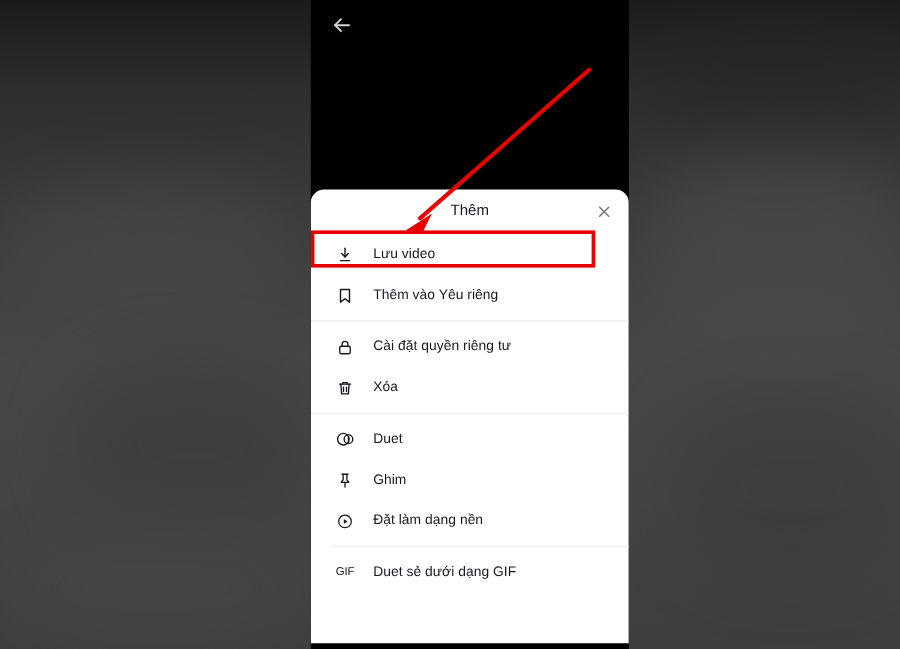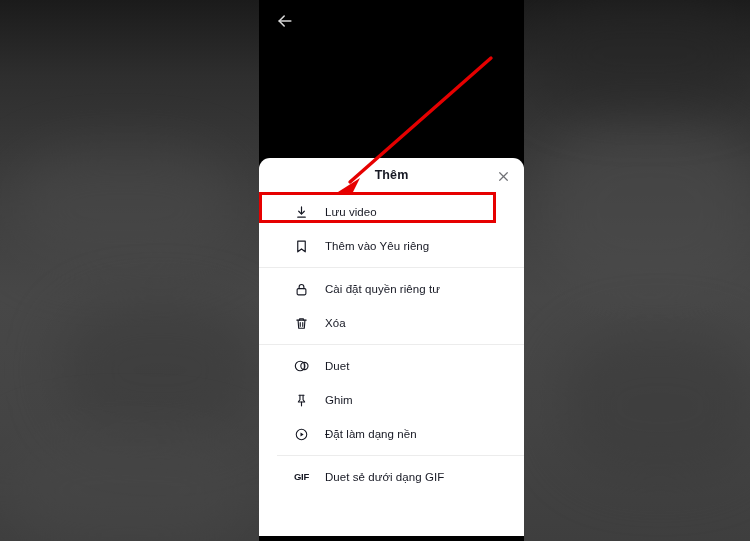--- a/index.html
+++ b/index.html
@@ -84,21 +84,21 @@
   .sheet-header {
     position: relative;
     height: 37px;
   }
   .sheet-title {
     position: absolute;
     left: 0; right: 0;
     top: 10px;
     text-align: center;
     font-size: 12.5px;
-    font-weight: bold;
+    font-weight: normal;
     color: #161823;
     letter-spacing: .1px;
   }
   .close-btn {
     position: absolute;
     right: 13px;
     top: 11px;
     width: 15px;
     height: 15px;
     display: flex;
@@ -107,37 +107,37 @@
     color: #6f7075;
   }
   .close-btn svg { display: block; }
 
   .menu-group { padding: 0; }
   .menu-item {
     position: relative;
     display: flex;
     align-items: center;
     height: 34px;
-    padding-left: 34px;
+    padding-left: 20px;
     box-sizing: border-box;
   }
   .menu-icon {
     width: 17px;
     height: 17px;
     flex: 0 0 17px;
     margin-right: 15px;
     display: flex;
     align-items: center;
     justify-content: center;
     color: #161823;
   }
   .menu-icon svg { display: block; }
   .gif-icon {
     font-size: 9.5px;
-    font-weight: bold;
+    font-weight: normal;
     letter-spacing: -.2px;
     color: #161823;
     line-height: 1;
   }
   .menu-label {
     font-size: 11.5px;
     color: #161823;
     letter-spacing: .05px;
     white-space: nowrap;
   }

